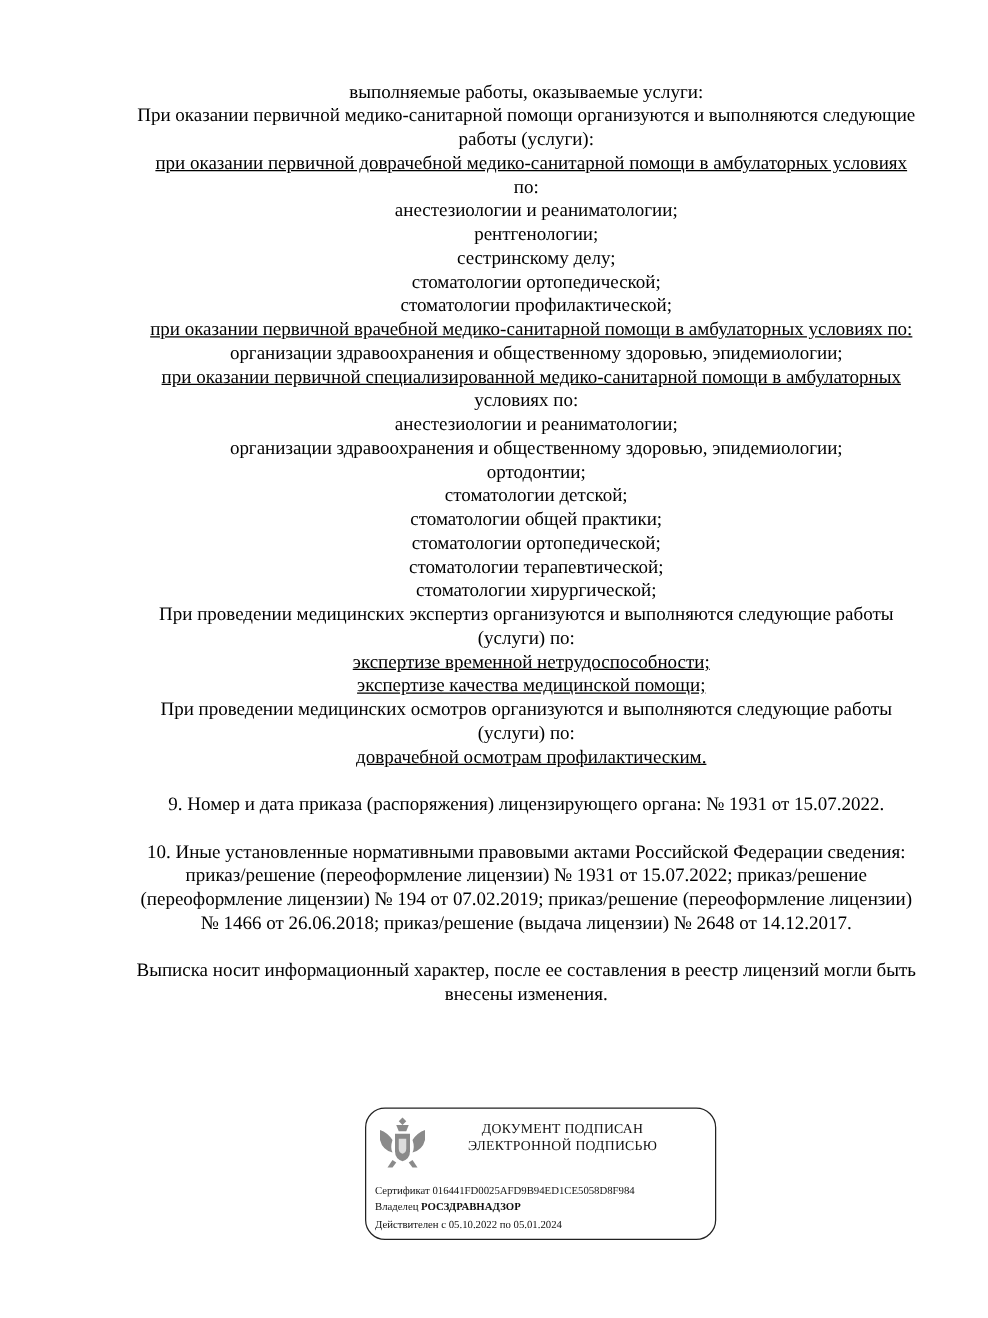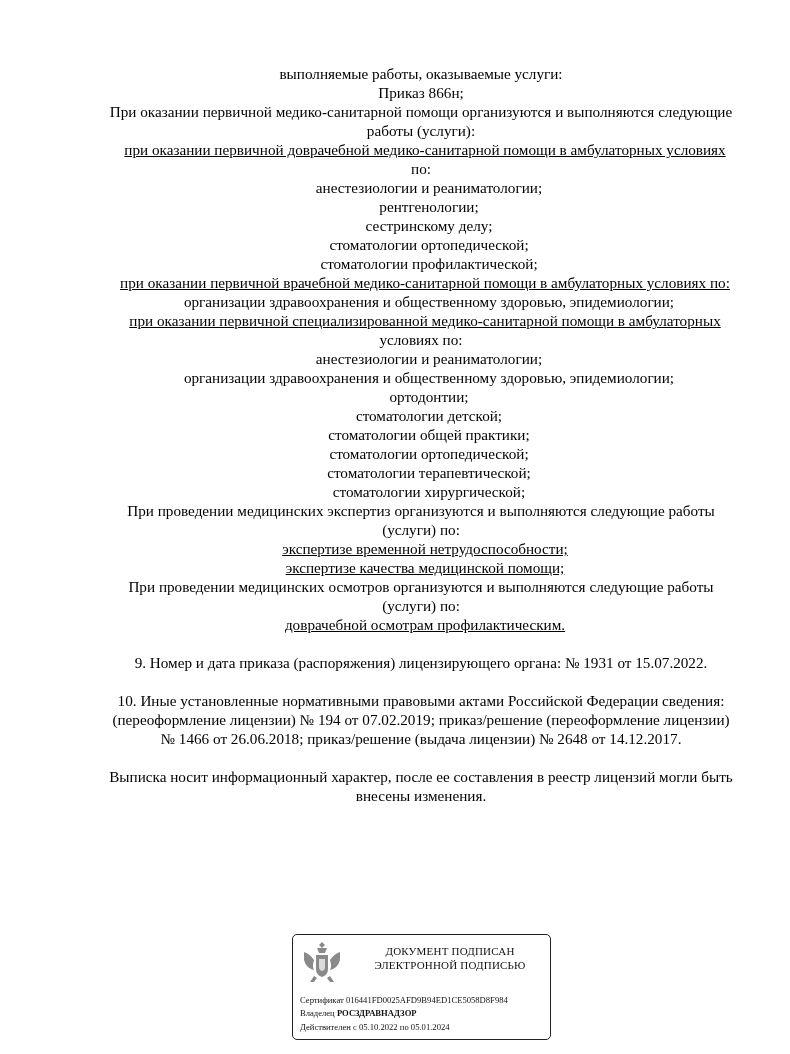--- a/index.html
+++ b/index.html
@@ -3,35 +3,34 @@
 <meta charset="utf-8">
 <style>
   html, body { margin: 0; padding: 0; background: #ffffff; }
   body { width: 790px; height: 1054px; position: relative; overflow: hidden;
          font-family: "Liberation Serif", "DejaVu Serif", serif; color: #000; }
   .page { position: absolute; left: 91px; top: 64px; width: 660px; }
   .ln { font-size: 15.2px; line-height: 19px; white-space: nowrap; height: 19px; text-align: center; }
   .i1 { padding-left: 8px; text-decoration: underline; }
   .i2 { padding-left: 16px; }
   .gap { height: 19px; }
-  .stamp { position: absolute; left: 292px; top: 934px; width: 259px; height: 106px;
-           border: 1.5px solid #222; border-radius: 5px; box-sizing: border-box; }
+  .stamp { position: absolute; left: 292px; top: 886px; width: 281px; height: 106px;
+           border: 1.5px solid #222; border-radius: 16px; box-sizing: border-box; }
   .emblem { position: absolute; left: 9px; top: 5px; width: 40px; height: 46px; }
   .stamp-title { position: absolute; left: 62px; top: 9px; width: 190px; text-align: center;
                  font-size: 11px; line-height: 14px; color: #111; letter-spacing: 0.2px; }
   .stamp-line { position: absolute; left: 7px; font-size: 8.6px; line-height: 11px; white-space: nowrap; color:#111;text-align:center; }
   .stamp-line b { font-weight: bold; }
 </style>
 </head>
 <body>
 
 <div class="page">
   <div id="lines">
       <div class="ln">выполняемые работы, оказываемые услуги:</div>
-      <div class="ln">Приказ 866н;</div>
       <div class="ln">При оказании первичной медико-санитарной помощи организуются и выполняются следующие</div>
       <div class="ln">работы (услуги):</div>
       <div class="ln i1">при оказании первичной доврачебной медико-санитарной помощи в амбулаторных условиях</div>
       <div class="ln">по:</div>
       <div class="ln i2">анестезиологии и реаниматологии;</div>
       <div class="ln i2">рентгенологии;</div>
       <div class="ln i2">сестринскому делу;</div>
       <div class="ln i2">стоматологии ортопедической;</div>
       <div class="ln i2">стоматологии профилактической;</div>
       <div class="ln i1">при оказании первичной врачебной медико-санитарной помощи в амбулаторных условиях по:</div>
@@ -51,20 +50,21 @@
       <div class="ln i1">экспертизе временной нетрудоспособности;</div>
       <div class="ln i1">экспертизе качества медицинской помощи;</div>
       <div class="ln">При проведении медицинских осмотров организуются и выполняются следующие работы</div>
       <div class="ln">(услуги) по:</div>
       <div class="ln i1">доврачебной осмотрам профилактическим.</div>
     </div>
   <div class="gap"></div>
   <div class="ln">9. Номер и дата приказа (распоряжения) лицензирующего органа: № 1931 от 15.07.2022.</div>
   <div class="gap"></div>
   <div class="ln">10. Иные установленные нормативными правовыми актами Российской Федерации сведения:</div>
+  <div class="ln">приказ/решение (переоформление лицензии) № 1931 от 15.07.2022; приказ/решение</div>
   <div class="ln">(переоформление лицензии) № 194 от 07.02.2019; приказ/решение (переоформление лицензии)</div>
   <div class="ln">№ 1466 от 26.06.2018; приказ/решение (выдача лицензии) № 2648 от 14.12.2017.</div>
   <div class="gap"></div>
   <div class="ln">Выписка носит информационный характер, после ее составления в реестр лицензий могли быть</div>
   <div class="ln">внесены изменения.</div>
 </div>
 
 <div class="stamp">
   <svg class="emblem" viewBox="0 0 40 46">
     <g fill="#8a8a8a">

